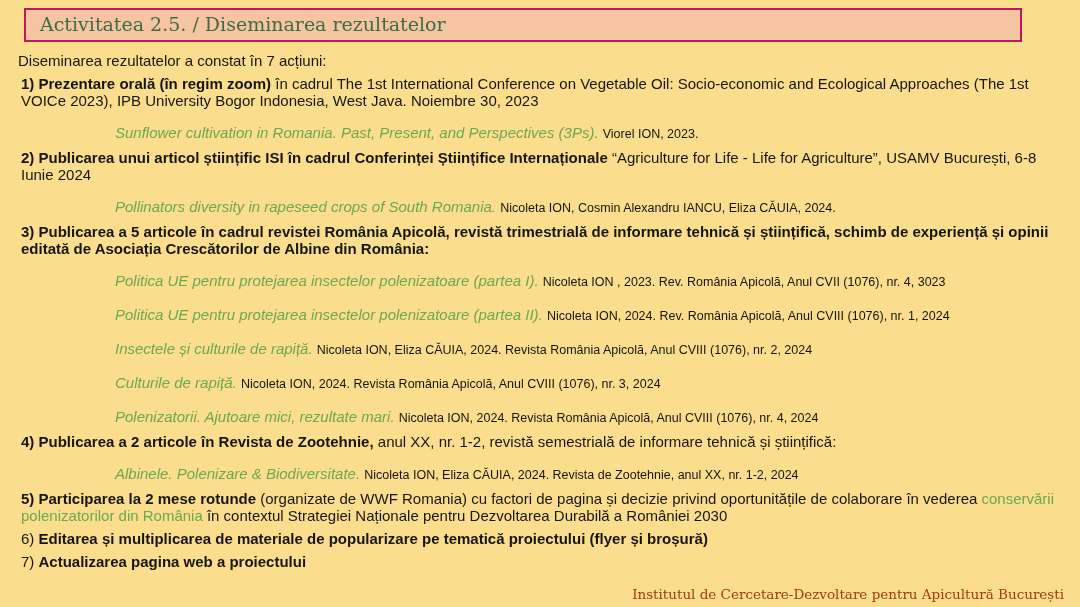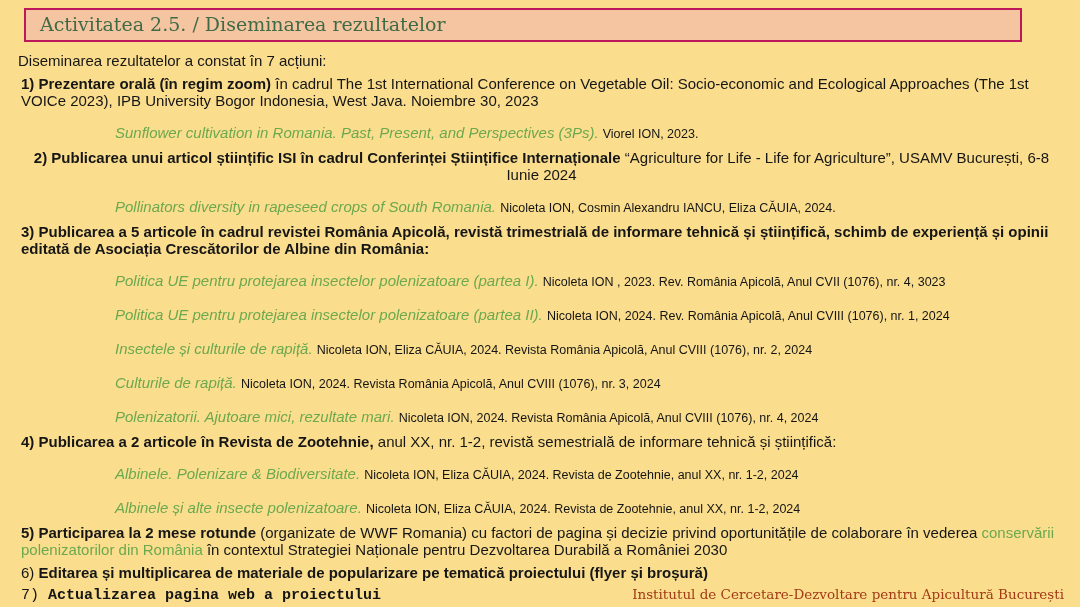--- a/index.html
+++ b/index.html
@@ -22,26 +22,26 @@
     color:#3E6B46;
   }
   .content{
     padding:0 12px 0 10px;
     font-size:15px;
     line-height:17px;
   }
   .intro{margin:10px 0 0 8px;}
   p.action{margin:6px;padding-left:5px;}
   .a1{margin-top:8px;}
-  .a2{margin-top:26px;text-align:center;}
+  .a2{margin-top:26px;}
   .a3{margin-top:19px;}
   .a4{margin-top:31px;}
   .a5{margin-top:22px;}
   .a6{margin-top:23px;}
-  .a7{margin-top:21px;font-family:Liberation Mono, monospace;}
+  .a7{margin-top:21px;}
   .action b{font-weight:bold;}
   .pub{
     margin:15px 0 0 105px;
     line-height:18px;
     font-size:15px;
   }
   .pub-title{
     color:#6BA84E;
     font-style:italic;
   }
@@ -80,21 +80,20 @@
 
   <p class="action a3"><b>3) Publicarea a 5 articole în cadrul revistei România Apicolă, revistă trimestrială de informare tehnică și științifică, schimb de experiență și opinii editată de Asociația Crescătorilor de Albine din România:</b></p>
   <p class="pub"><span class="pub-title">Politica UE pentru protejarea insectelor polenizatoare (partea I).</span> <span class="pub-cite">Nicoleta ION , 2023. Rev. România Apicolă, Anul CVII (1076), nr. 4, 3023</span></p>
   <p class="pub"><span class="pub-title">Politica UE pentru protejarea insectelor polenizatoare (partea II).</span> <span class="pub-cite">Nicoleta ION, 2024. Rev. România Apicolă, Anul CVIII (1076), nr. 1, 2024</span></p>
   <p class="pub"><span class="pub-title">Insectele și culturile de rapiță.</span> <span class="pub-cite">Nicoleta ION, Eliza CĂUIA, 2024. Revista România Apicolă, Anul CVIII (1076), nr. 2, 2024</span></p>
   <p class="pub"><span class="pub-title">Culturile de rapiță.</span> <span class="pub-cite">Nicoleta ION, 2024. Revista România Apicolă, Anul CVIII (1076), nr. 3, 2024</span></p>
   <p class="pub"><span class="pub-title">Polenizatorii. Ajutoare mici, rezultate mari.</span> <span class="pub-cite">Nicoleta ION, 2024. Revista  România Apicolă, Anul CVIII (1076), nr. 4, 2024</span></p>
 
   <p class="action a4"><b>4) Publicarea a 2 articole în Revista de Zootehnie,</b><span> anul XX, nr. 1-2, revistă semestrială de informare tehnică și științifică:</span></p>
   <p class="pub"><span class="pub-title">Albinele. Polenizare &amp; Biodiversitate.</span> <span class="pub-cite">Nicoleta ION, Eliza CĂUIA, 2024. Revista de Zootehnie, anul XX, nr. 1-2, 2024</span></p>
-  <p class="pub"><span class="pub-title">Albinele și alte insecte polenizatoare.</span> <span class="pub-cite">Nicoleta ION, Eliza CĂUIA, 2024. Revista de Zootehnie, anul XX, nr. 1-2, 2024</span></p>
 
   <p class="action a5"><b>5) Participarea la 2 mese rotunde</b><span> (organizate de WWF Romania) cu factori de pagina și decizie privind oportunitățile de colaborare în vederea </span><span class="green-inline">conservării polenizatorilor din România</span><span> în contextul Strategiei Naționale pentru Dezvoltarea Durabilă a României 2030</span></p>
 
   <p class="action a6"><span>6) </span><b>Editarea și multiplicarea de materiale de popularizare pe tematică proiectului (flyer și broșură)</b></p>
 
   <p class="action a7"><span>7) </span><b>Actualizarea pagina web a proiectului</b></p>
 
 </div>
 
 <div class="footer">

